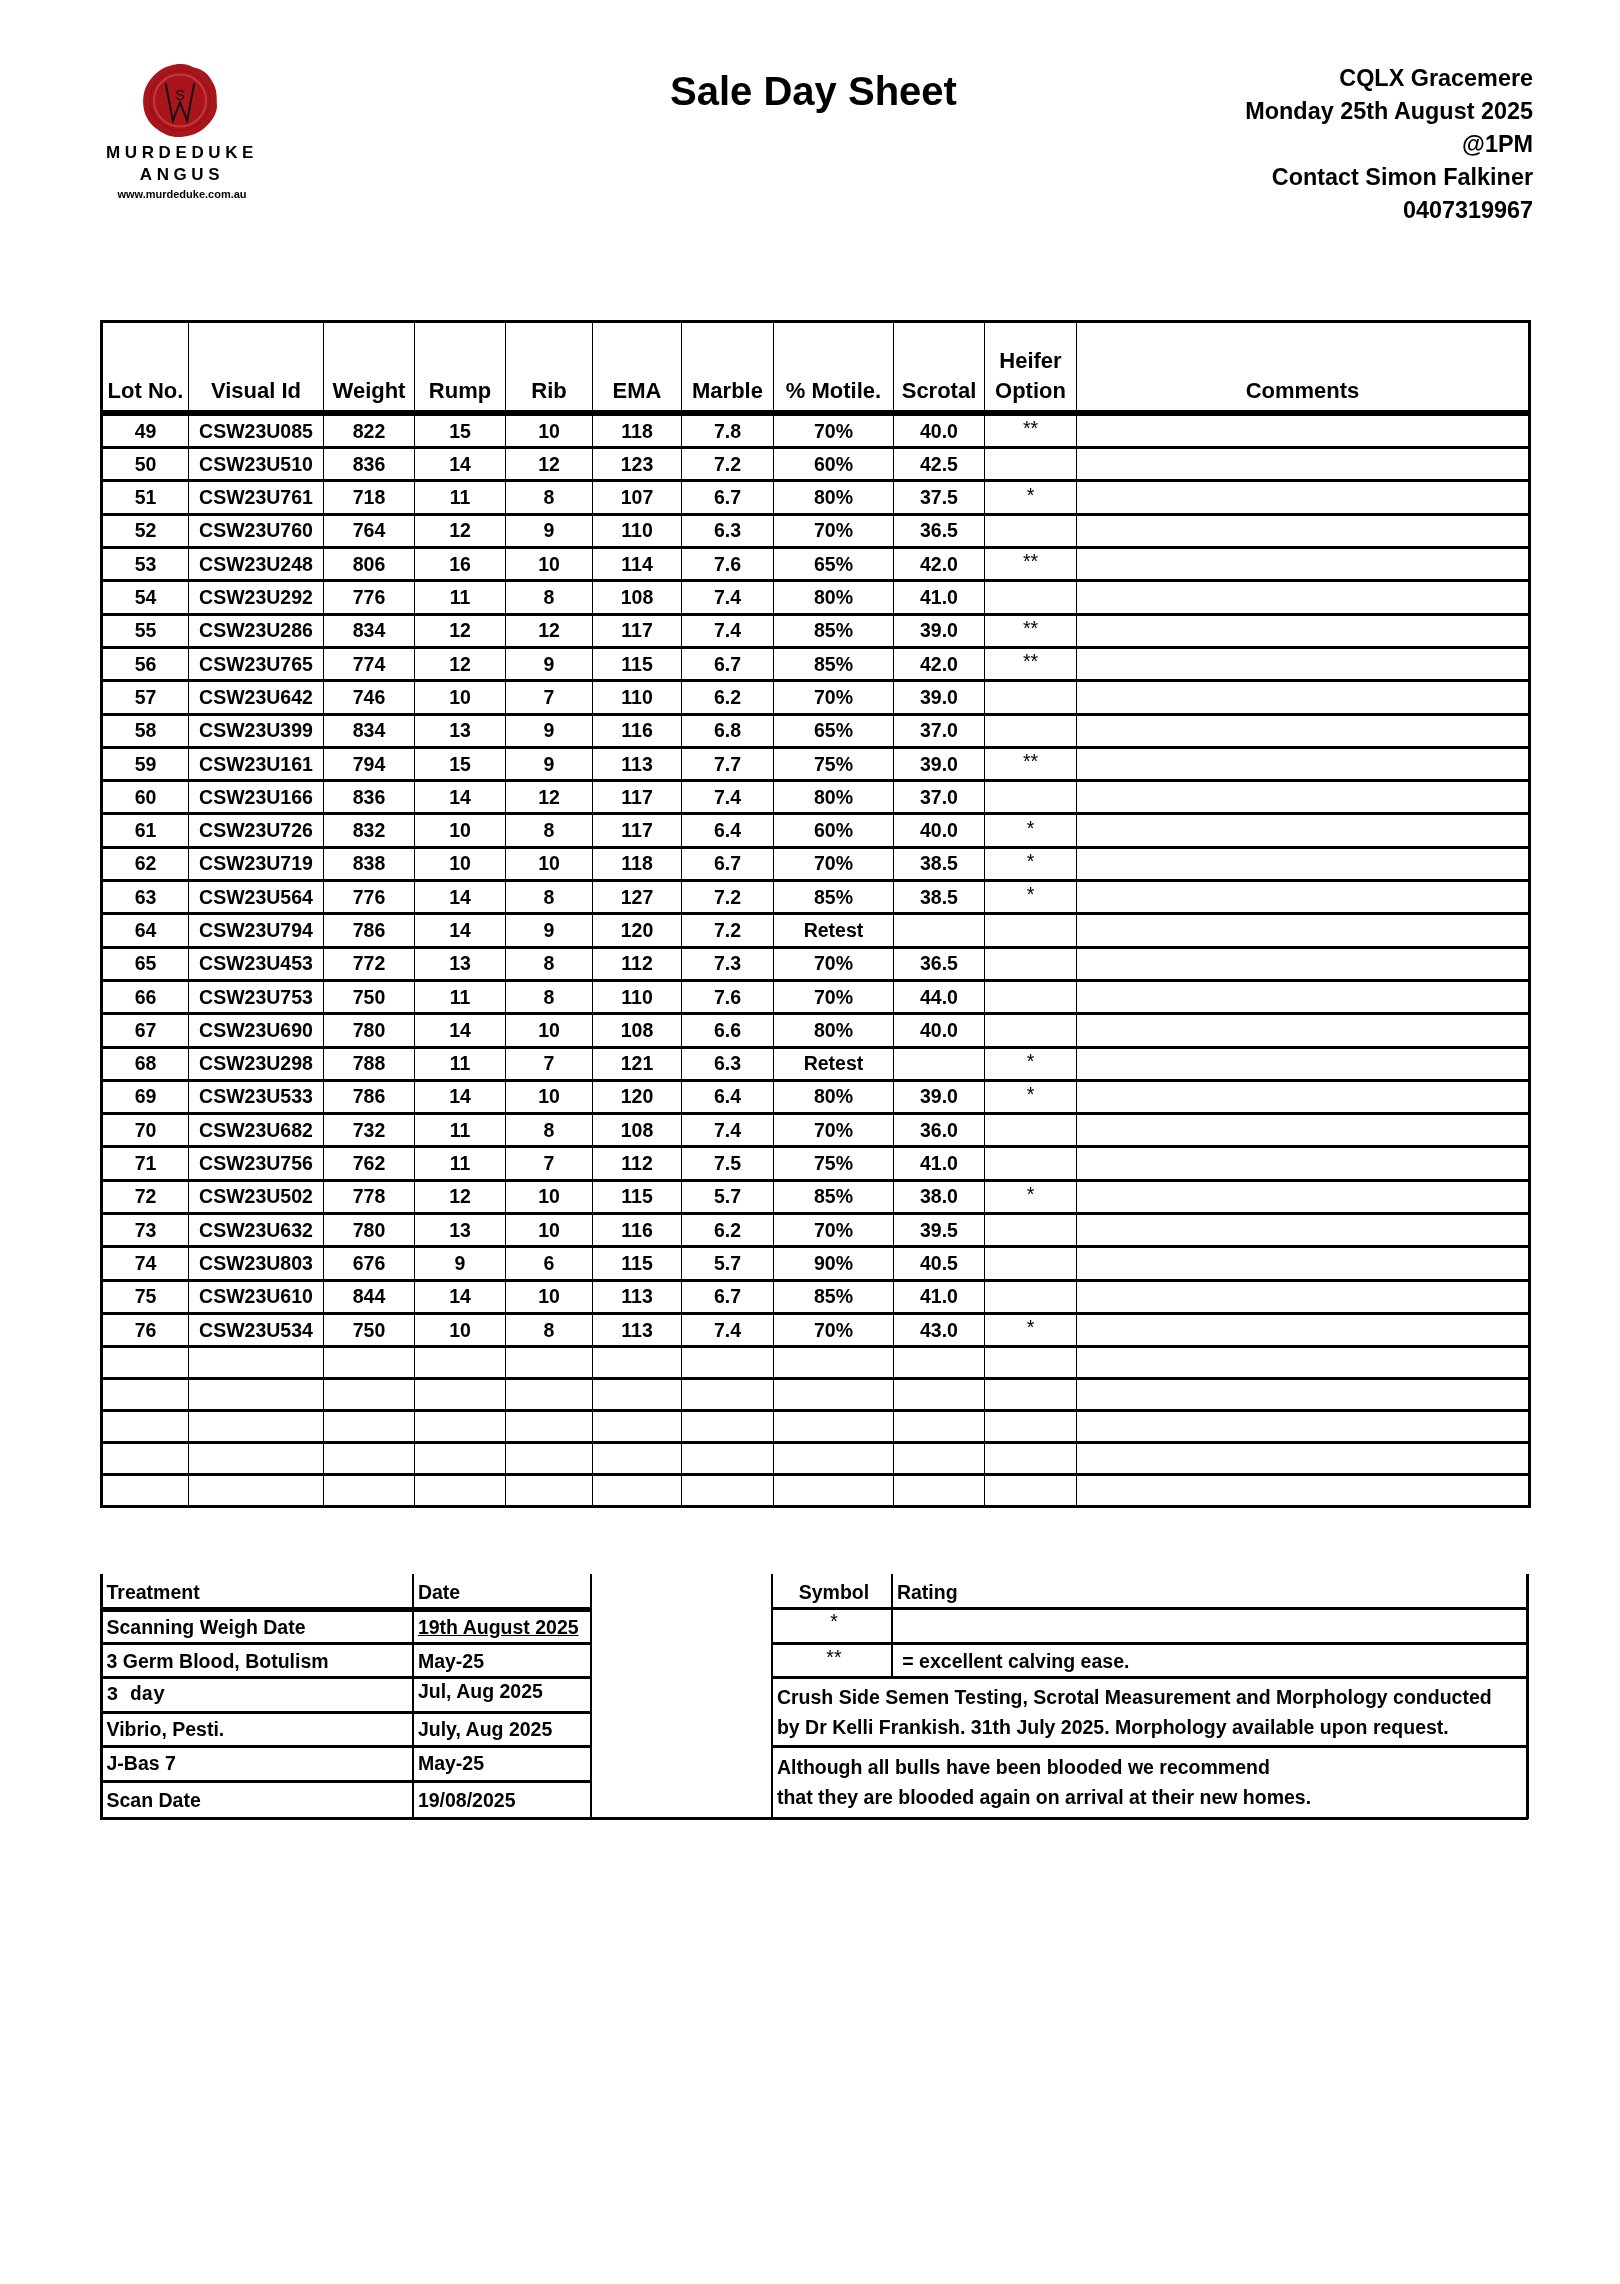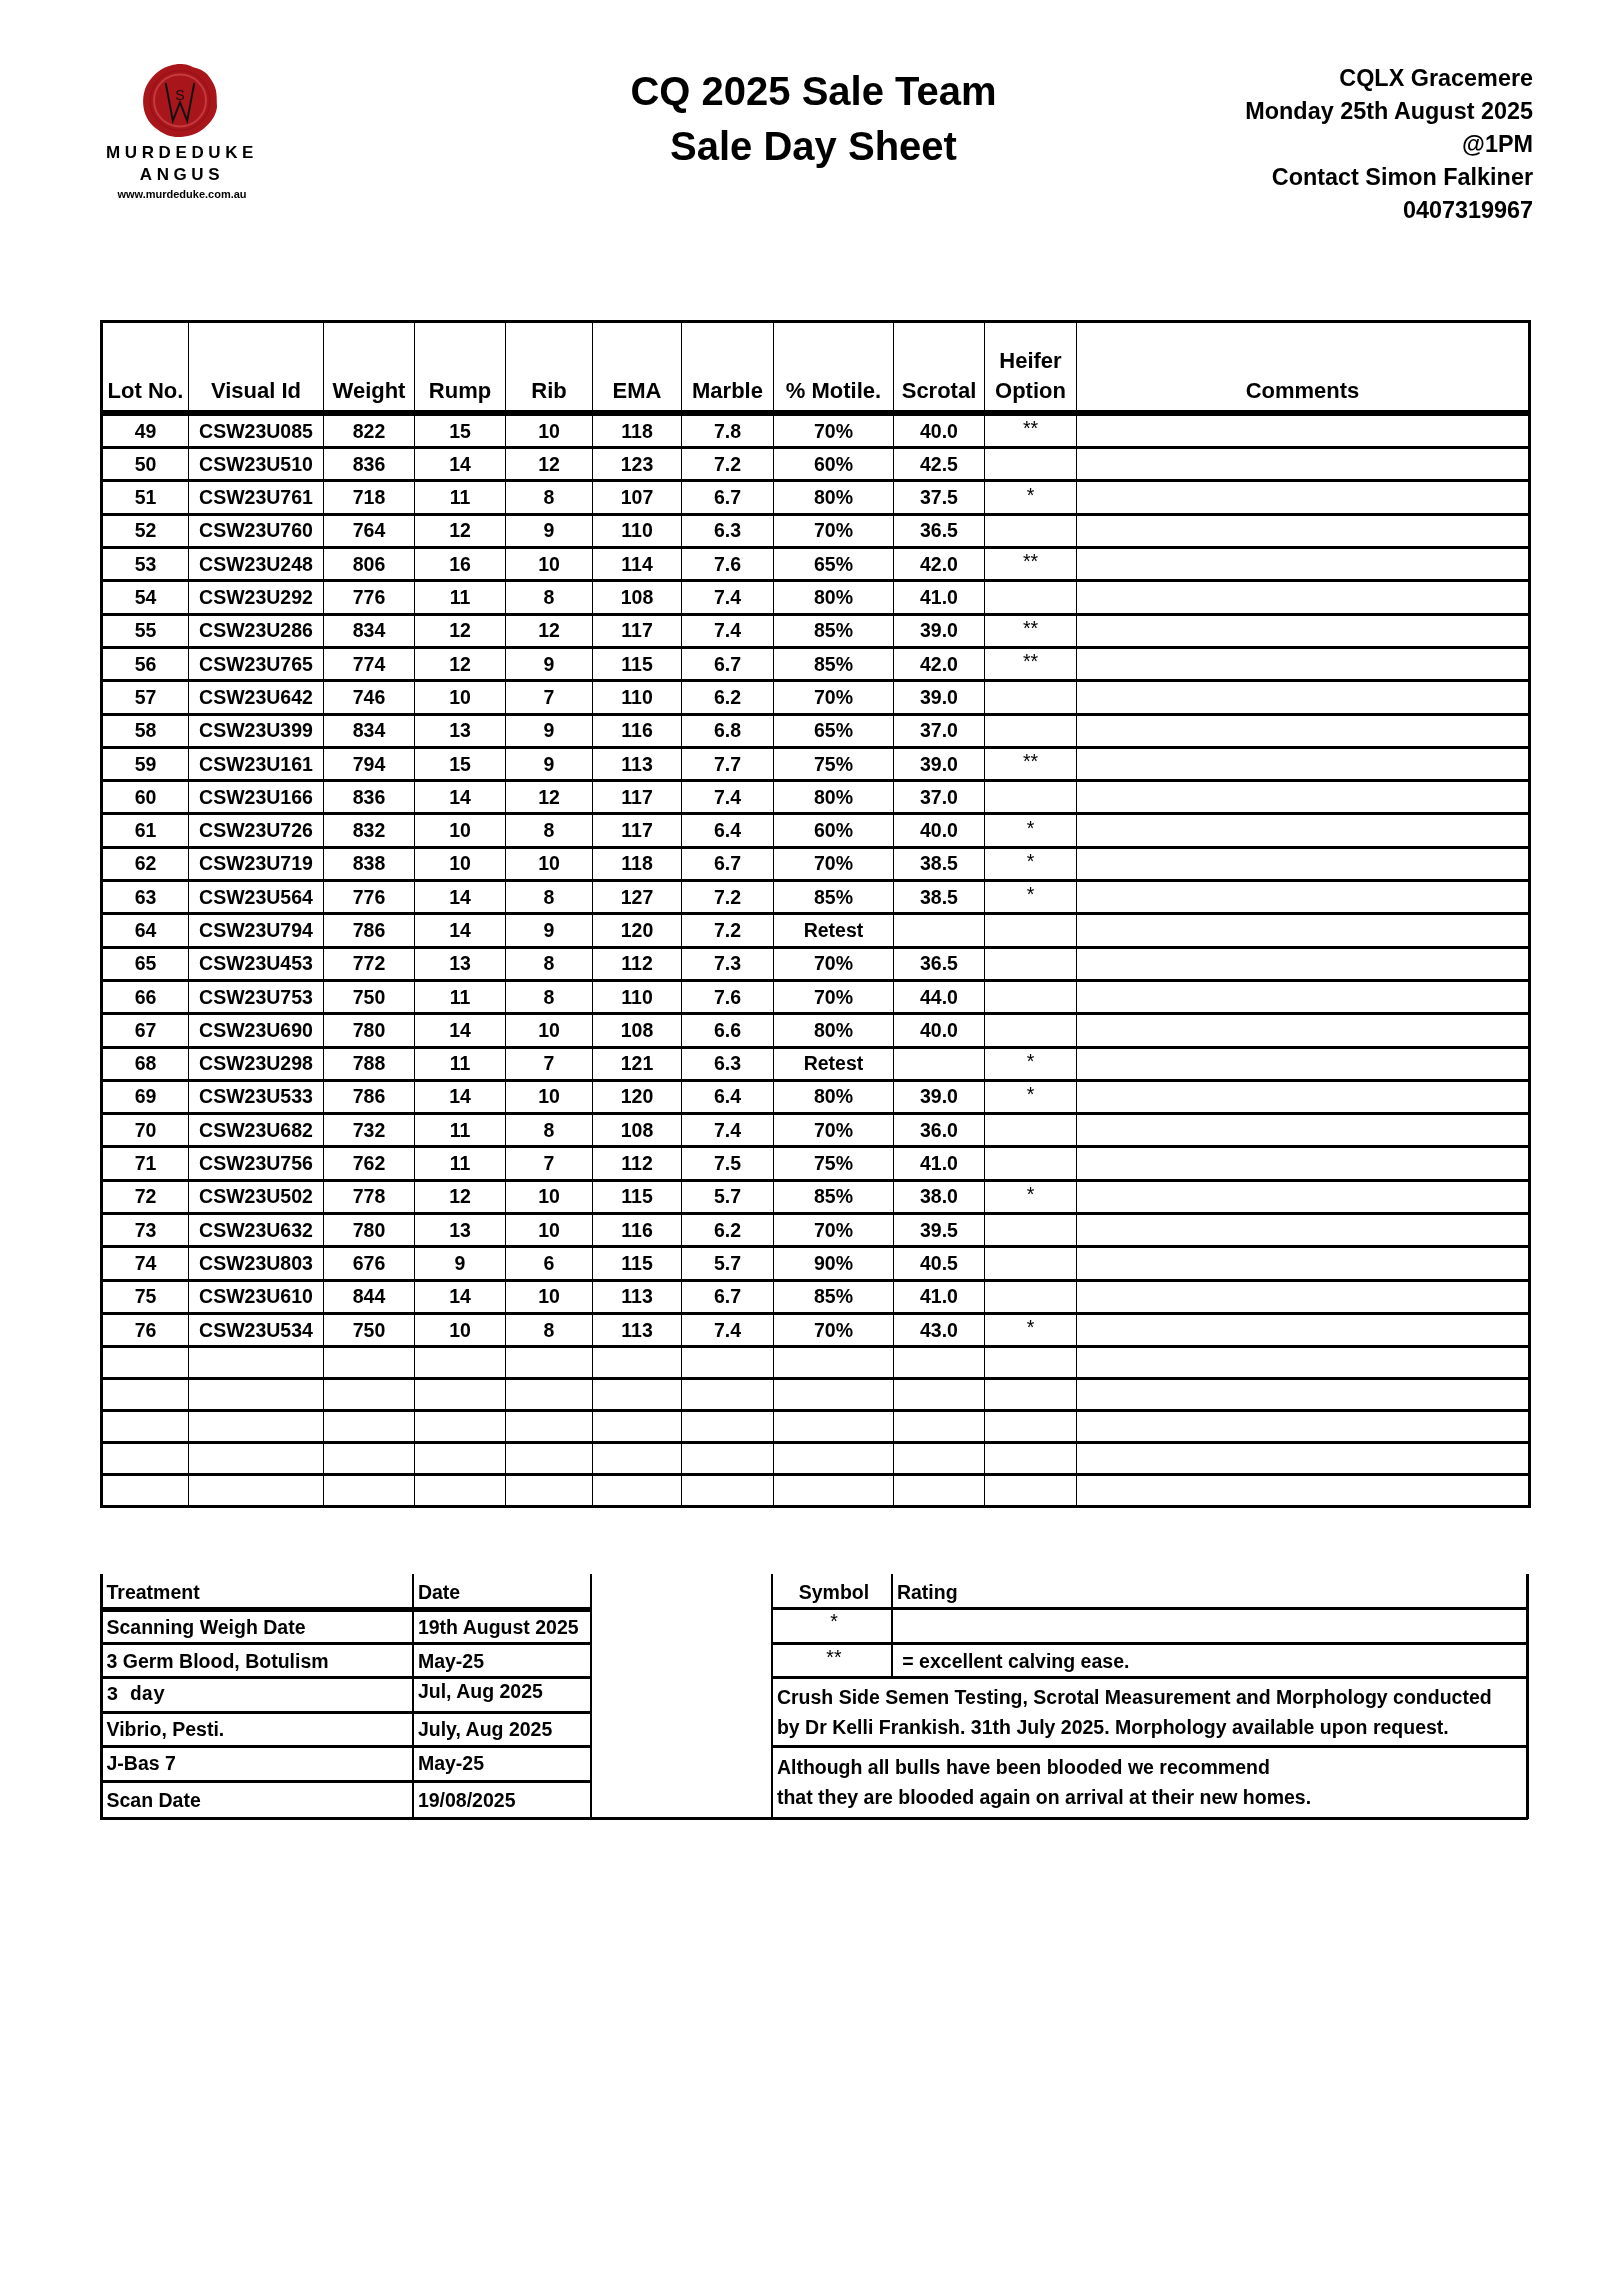--- a/index.html
+++ b/index.html
@@ -60,21 +60,20 @@
     <circle cx="60" cy="59" r="46" fill="none" stroke="#8a0f14" stroke-width="2" opacity="0.6"></circle>
     <path d="M38 32 L49 90 L60 62 L71 90 L82 32" fill="none" stroke="#111" stroke-width="3"></path>
     <text x="60" y="58" text-anchor="middle" font-size="22" font-family="Liberation Sans, sans-serif" fill="#111">S</text>
   </svg>
   <div class="logo-name">MURDEDUKE</div>
   <div class="logo-sub">ANGUS</div>
   <div class="logo-url">www.murdeduke.com.au</div>
 </div>
 
 <div class="abs title">
-  <div>CQ 2025 Sale Team</div>
   <div>Sale Day Sheet</div>
 </div>
 
 <div class="abs info">
   <div>CQLX Gracemere</div>
   <div>Monday 25th August 2025</div>
   <div>@1PM</div>
   <div>Contact Simon Falkiner</div>
   <div>0407319967</div>
 </div>
@@ -564,21 +563,21 @@
 
   <div class="hline" style="left:671px;top:33px;width:758px;height:3.3px"></div>
   <div class="hline" style="left:671px;top:68px;width:758px;height:3.3px"></div>
   <div class="hline" style="left:671px;top:102px;width:758px;height:3.3px"></div>
   <div class="hline" style="left:671px;top:171px;width:758px;height:3.3px"></div>
 
   <div class="fcell" style="left:2.6px;top:2.6px;width:309px;height:32px">Treatment</div>
   <div class="fcell" style="left:314px;top:2.6px;width:176px;height:32px">Date</div>
   <div id="treatment-rows">
       <div class="fcell" style="left: 2.6px; top: 38px; width: 309px; height: 31px;">Scanning Weigh Date</div>
-      <div class="fcell" style="left: 314px; top: 38px; width: 184px; height: 31px;">19th August 2025</div>
+      <div class="fcell" style="left: 314px; top: 38px; width: 184px; height: 31px; text-decoration: underline;">19th August 2025</div>
       <div class="fcell" style="left: 2.6px; top: 72px; width: 309px; height: 31px;">3 Germ Blood, Botulism</div>
       <div class="fcell" style="left: 314px; top: 72px; width: 176px; height: 31px;">May-25</div>
       <div class="fcell" style="left: 2.6px; top: 105px; width: 309px; height: 31px; font-family: Liberation Mono, monospace;">3 day</div>
       <div class="fcell" style="left: 314px; top: 105px; width: 176px; height: 24px;">Jul, Aug 2025</div>
       <div class="fcell" style="left: 2.6px; top: 140px; width: 309px; height: 31px;">Vibrio, Pesti.</div>
       <div class="fcell" style="left: 314px; top: 140px; width: 176px; height: 31px;">July, Aug 2025</div>
       <div class="fcell" style="left: 2.6px; top: 174px; width: 309px; height: 31px; border-radius: 9px;">J-Bas 7</div>
       <div class="fcell" style="left: 314px; top: 174px; width: 176px; height: 31px;">May-25</div>
       <div class="fcell" style="left: 2.6px; top: 209px; width: 309px; height: 34px;">Scan Date</div>
       <div class="fcell" style="left: 314px; top: 209px; width: 176px; height: 34px;">19/08/2025</div>

